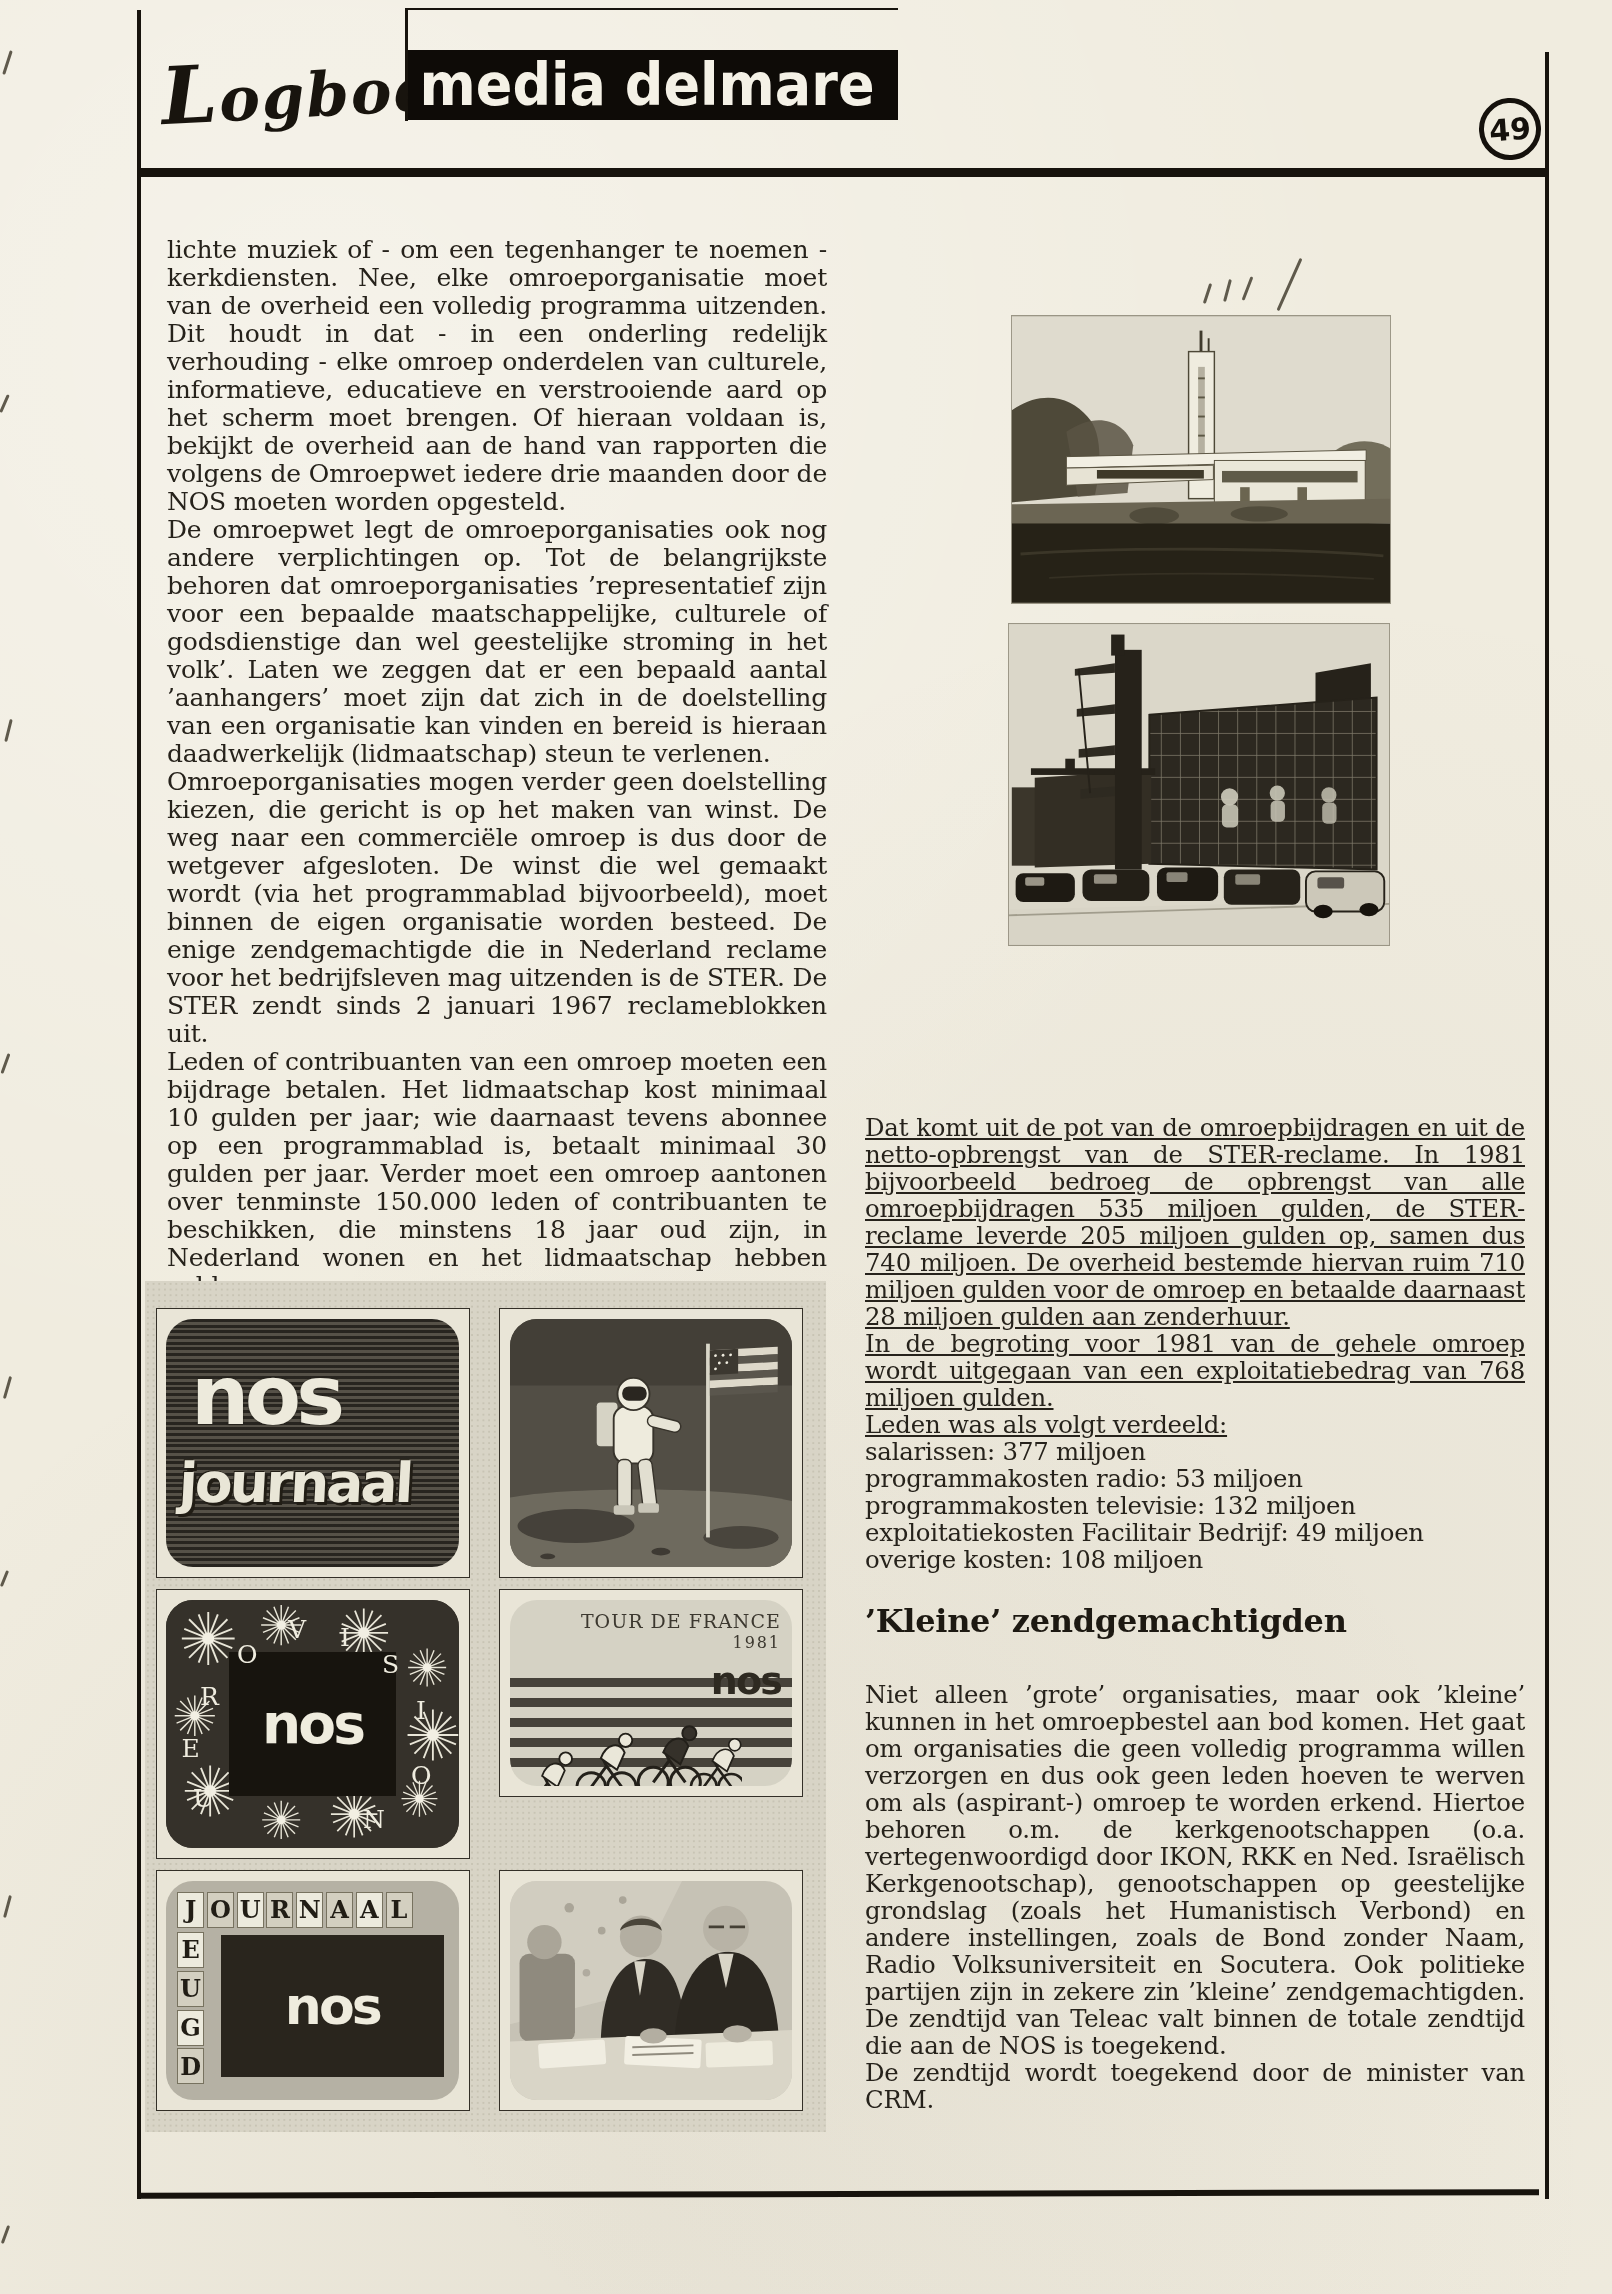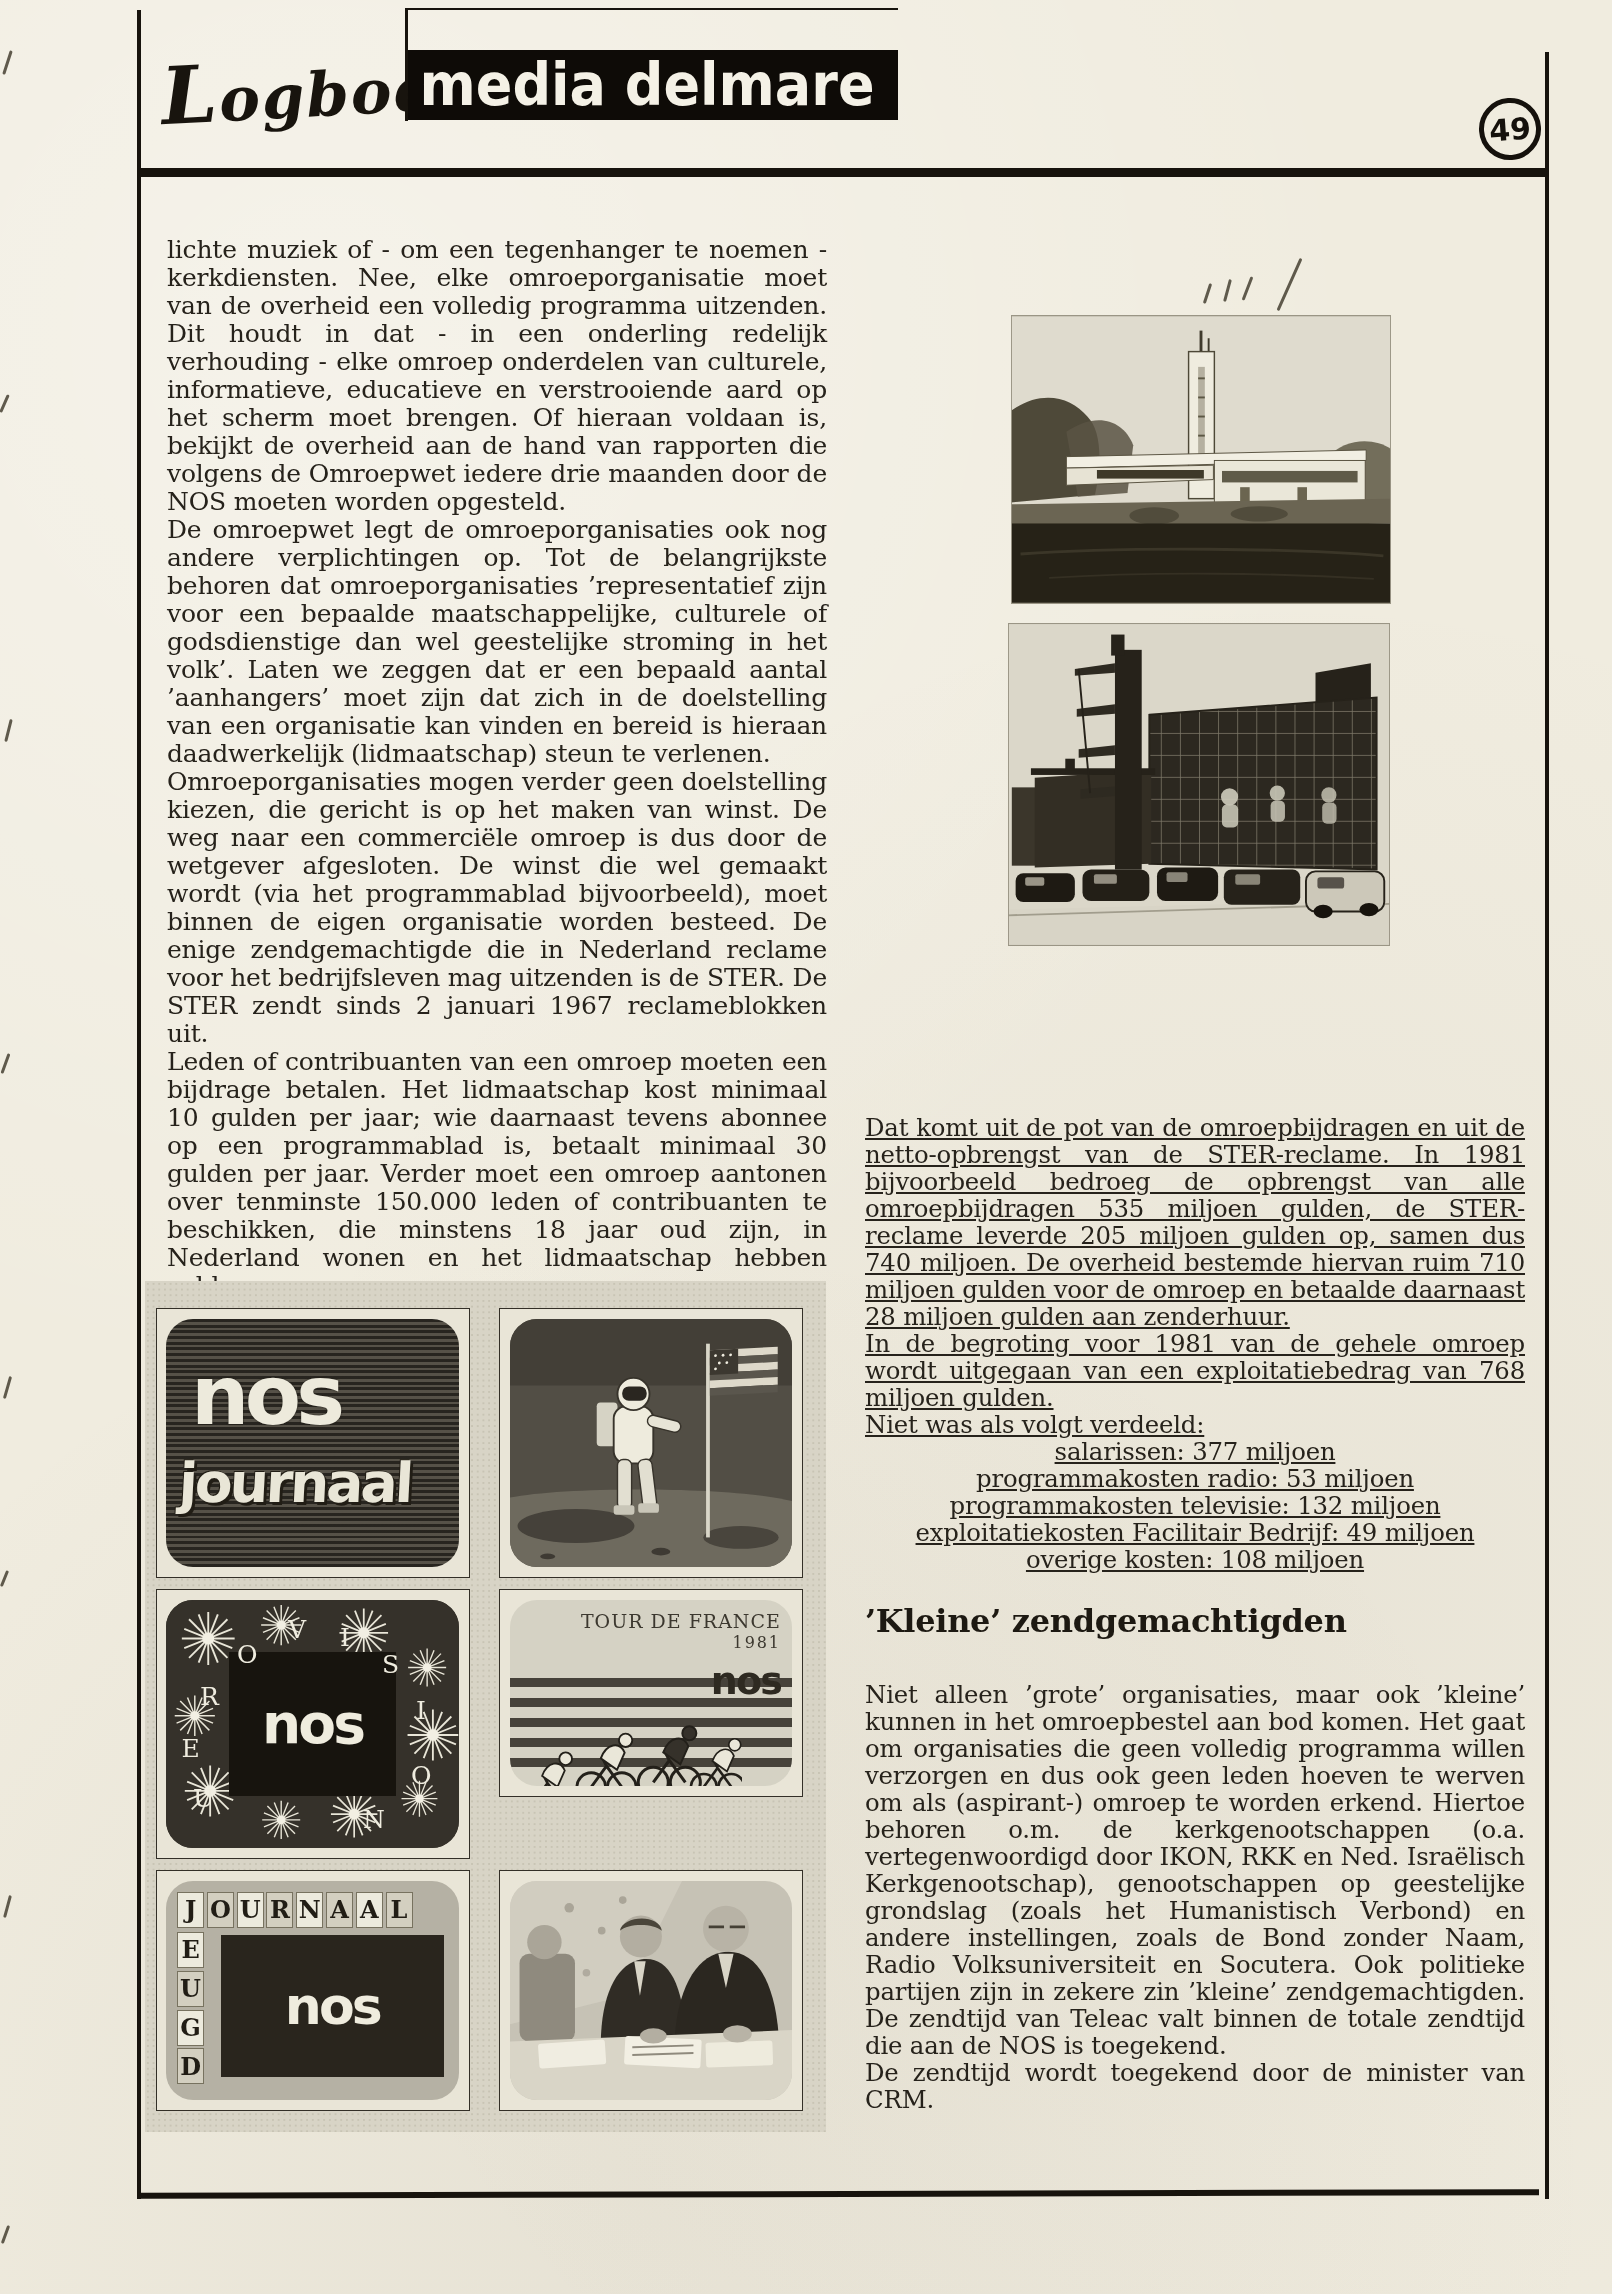--- a/index.html
+++ b/index.html
@@ -32,21 +32,21 @@
            transform:rotate(-4deg);background:#f0ecdf;}
   
   .col-left{left:167px;top:236px;width:660px;font-size:25px;line-height:28px;text-align:justify;
             letter-spacing:-0.2px;color:#26221b;}
   .col-left p{margin:0;}
   .col-right{left:865px;top:1057px;width:660px;font-size:24.4px;line-height:27px;text-align:justify;
              letter-spacing:-0.2px;color:#26221b;}
   .col-right h2{font-size:32px;line-height:39px;margin:0;font-weight:bold;text-align:left;letter-spacing:-0.3px;color:#1d1912;}
   .col-right .paras p{margin:0;}
   #sec1-paras{margin-top:57px;text-decoration:underline;}
-  .budget div{text-align:center;text-decoration:underline;}
+  .budget div{text-align:left;}
   #sec2-head{margin-top:29px;}
   #sec2-paras{margin-top:40px;}
   
   .mark{position:absolute;width:2.9px;background:#453f31;border-radius:1.9px;opacity:.85;}
   
   .photo{position:absolute;overflow:hidden;}
   
   .panel{left:145px;top:1281px;width:681px;height:851px;background:#d8d4c6;
          background-image:radial-gradient(circle,#c8c4b4 1px,transparent 1.3px);background-size:5.7px 5.7px;}
   .cell{position:absolute;border:1.9px solid #332f27;background:#e9e5d7;padding:9.6px;box-sizing:border-box;}
@@ -208,21 +208,21 @@
       <ellipse cx="330" cy="302" rx="10" ry="7" fill="#17130d"></ellipse>
       <ellipse cx="378" cy="300" rx="10" ry="7" fill="#17130d"></ellipse>
       <rect x="0" y="0" width="400" height="338" fill="none" stroke="#9a9585" stroke-width="2"></rect>
     </svg>
   </div>
 
   <div class="abs col-right">
     <div id="sec1-paras" class="paras">
         <p>Dat komt uit de pot van de omroepbijdragen en uit de netto-opbrengst van de STER-reclame. In 1981 bijvoorbeeld bedroeg de opbrengst van alle omroepbijdragen 535 miljoen gulden, de STER-reclame leverde 205 miljoen gulden op, samen dus 740 miljoen. De overheid bestemde hiervan ruim 710 miljoen gulden voor de omroep en betaalde daarnaast 28 miljoen gulden aan zenderhuur.</p>
         <p>In de begroting voor 1981 van de gehele omroep wordt uitgegaan van een exploitatiebedrag van 768 miljoen gulden.</p>
-        <p>Niet was als volgt verdeeld:</p>
+        <p>Leden was als volgt verdeeld:</p>
       </div>
     <div class="budget">
         <div>salarissen: 377 miljoen</div>
         <div>programmakosten radio: 53 miljoen</div>
         <div>programmakosten televisie: 132 miljoen</div>
         <div>exploitatiekosten Facilitair Bedrijf: 49 miljoen</div>
         <div>overige kosten: 108 miljoen</div>
       </div>
     <h2 id="sec2-head">’Kleine’ zendgemachtigden</h2>
     <div id="sec2-paras" class="paras">

